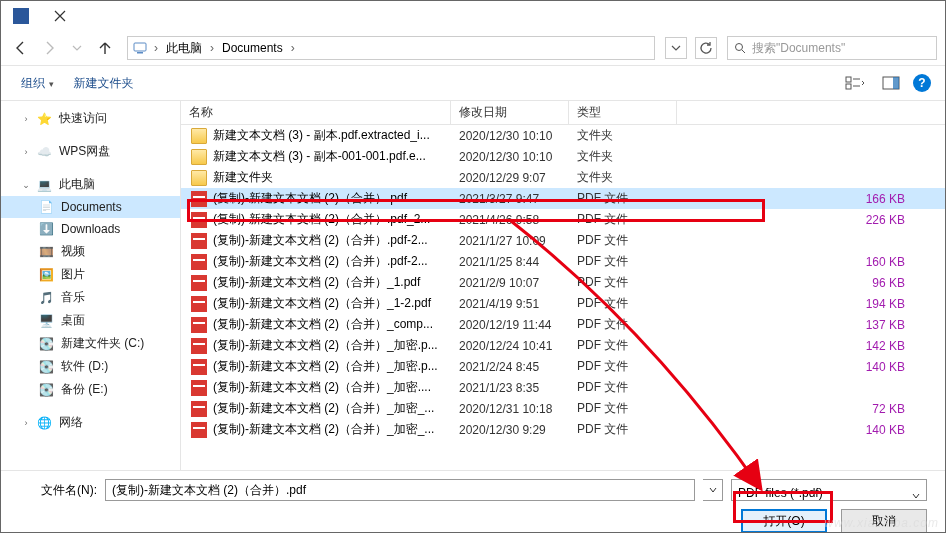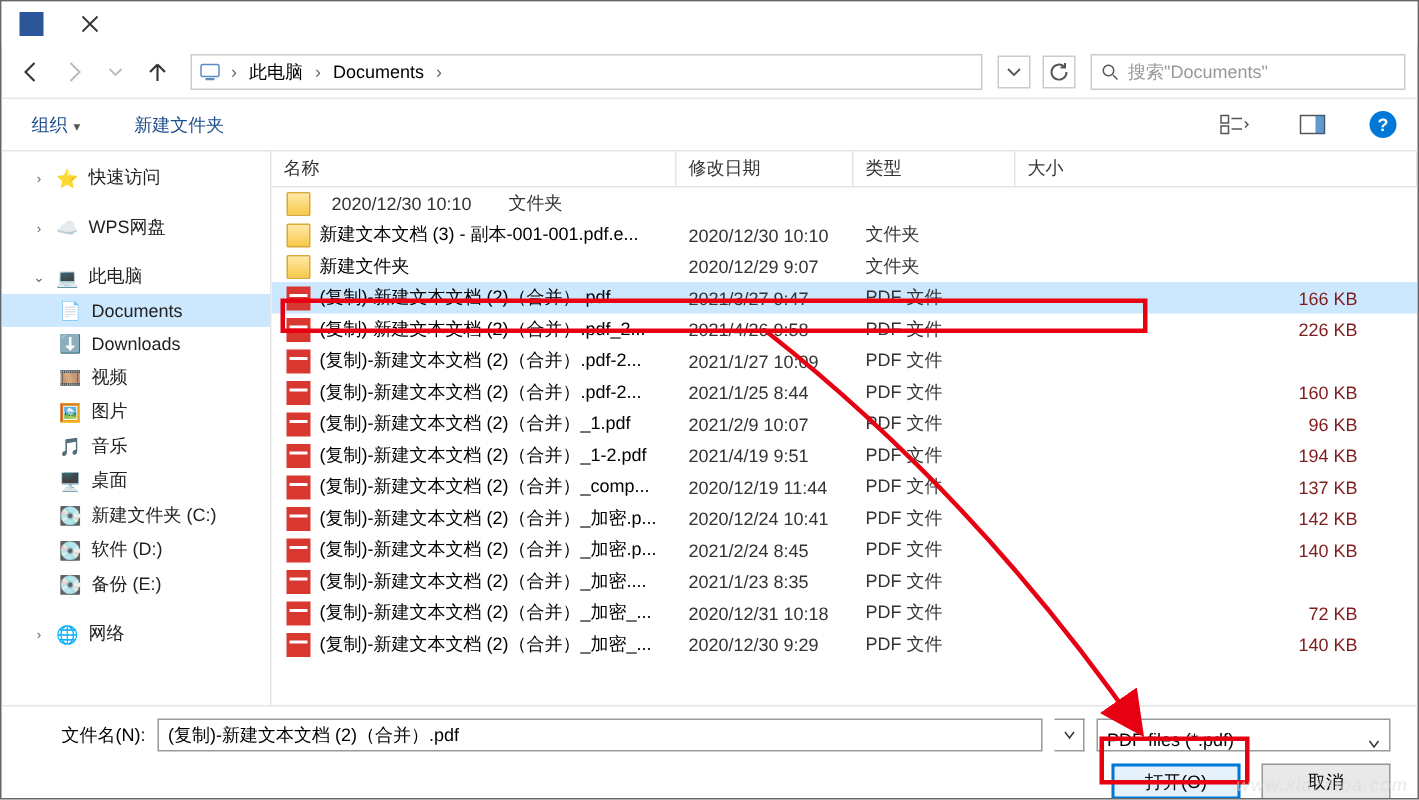--- a/index.html
+++ b/index.html
@@ -12,21 +12,21 @@
 .navbtn{width:24px;height:24px;display:flex;align-items:center;justify-content:center;color:#555}
 .navbtn.disabled{color:#bbb}
 .breadcrumb{flex:1;height:24px;border:1px solid #ccc;display:flex;align-items:center;padding:0 4px;gap:2px;margin:0 6px}
 .breadcrumb .pcicon{width:16px;height:16px;display:inline-block}
 .breadcrumb .sep{color:#666;padding:0 4px}
 .breadcrumb .crumb{padding:0 2px}
 .bcdrop{width:22px;height:22px;border:1px solid #ccc;display:flex;align-items:center;justify-content:center;margin-right:4px}
 .refresh{width:22px;height:22px;border:1px solid #ccc;display:flex;align-items:center;justify-content:center;margin-right:6px}
 .searchbox{width:210px;height:24px;border:1px solid #ccc;display:flex;align-items:center;padding:0 6px;color:#999}
 .searchbox .sicon{margin-right:6px;color:#555}
-.toolbar{height:36px;border-top:1px solid #e5e5e5;border-bottom:1px solid #e5e5e5;display:flex;align-items:center;padding:0 14px;gap:24px}
+.toolbar{height:36px;border-top:1px solid #e5e5e5;border-bottom:1px solid #e5e5e5;display:flex;align-items:center;padding:0 14px;gap:8px}
 .toolbar .tl{color:#1e4e8c;padding:4px 6px}
 .toolbar .tl.dd::after{content:"▾";margin-left:4px;font-size:9px;color:#555}
 .toolbar .spacer{flex:1}
 .toolbar .vicon{width:28px;height:22px;display:flex;align-items:center;justify-content:center;color:#555}
 .helpicon{width:18px;height:18px;border-radius:50%;background:#0078d7;color:#fff;display:flex;align-items:center;justify-content:center;font-weight:bold}
 .body{display:flex;height:calc(100% - 30px - 34px - 36px - 62px)}
 .sidebar{width:180px;border-right:1px solid #e5e5e5;padding:6px 0;overflow:hidden}
 .sideitem{display:flex;align-items:center;padding:3px 4px 3px 20px;gap:6px;color:#222}
 .sideitem.selected{background:#cce8ff}
 .sideitem .exp{width:10px;color:#666;font-size:9px;text-align:center}
@@ -36,21 +36,21 @@
 .cols{display:flex;border-bottom:1px solid #e5e5e5;height:24px;align-items:center;color:#333}
 .cols>div{padding:0 8px;border-right:1px solid #e5e5e5;height:100%;display:flex;align-items:center}
 .c-name{width:270px} .c-date{width:118px} .c-type{width:108px} .c-size{flex:1}
 .rows{flex:1;overflow:hidden}
 .row{display:flex;height:21px;align-items:center}
 .row.selected{background:#cce8ff}
 .row .fico{width:16px;height:16px;margin:0 6px 0 10px;display:inline-block;flex-shrink:0}
 .row .rname{width:238px;white-space:nowrap;overflow:hidden;text-overflow:ellipsis}
 .row .rdate{width:118px;padding-left:8px;color:#333}
 .row .rtype{width:108px;padding-left:8px;color:#333}
-.row .rsize{flex:1;text-align:right;padding-right:40px;color:#7f1d1d}
+.row .rsize{flex:1;text-align:right;padding-right:40px;color:#a21caf}
 .folder-ico{background:linear-gradient(#ffe9a6,#f7c94b);border:1px solid #d9a93a;border-radius:1px}
 .pdf-ico{background:#d93831;position:relative}
 .pdf-ico::after{content:"";position:absolute;left:2px;right:2px;top:5px;height:2px;background:#fff}
 .footer{height:62px;border-top:1px solid #e5e5e5;padding:8px 18px;display:flex;flex-direction:column;gap:8px;position:relative}
 .frow{display:flex;align-items:center;gap:8px}
 .fname-label{width:78px;text-align:right}
 .fname-input{flex:1;height:22px;border:1px solid #999;padding:0 6px;background:#fff}
 .fname-dd{width:20px;height:22px;border:1px solid #999;border-left:none;display:flex;align-items:center;justify-content:center}
 .filter{width:196px;height:22px;border:1px solid #999;padding:0 6px;display:flex;align-items:flex-end;justify-content:space-between}
 .btn{width:86px;height:24px;border:1px solid #999;background:#e9e9e9;display:flex;align-items:center;justify-content:center}
@@ -215,25 +215,25 @@
           <span>网络</span>
         </div>
     </div>
   </div>
 
   <div class="main">
     <div class="cols">
       <div class="c-name">名称</div>
       <div class="c-date">修改日期</div>
       <div class="c-type">类型</div>
-      <div class="c-size">大小</div>
     </div>
     <div class="rows" id="rows">
         <div class="row">
           <span class="fico folder-ico"></span>
+          <span class="rname">新建文本文档 (3) - 副本.pdf.extracted_i...</span>
           <span class="rdate">2020/12/30 10:10</span>
           <span class="rtype">文件夹</span>
           <span class="rsize"></span>
         </div>
         <div class="row">
           <span class="fico folder-ico"></span>
           <span class="rname">新建文本文档 (3) - 副本-001-001.pdf.e...</span>
           <span class="rdate">2020/12/30 10:10</span>
           <span class="rtype">文件夹</span>
           <span class="rsize"></span>

